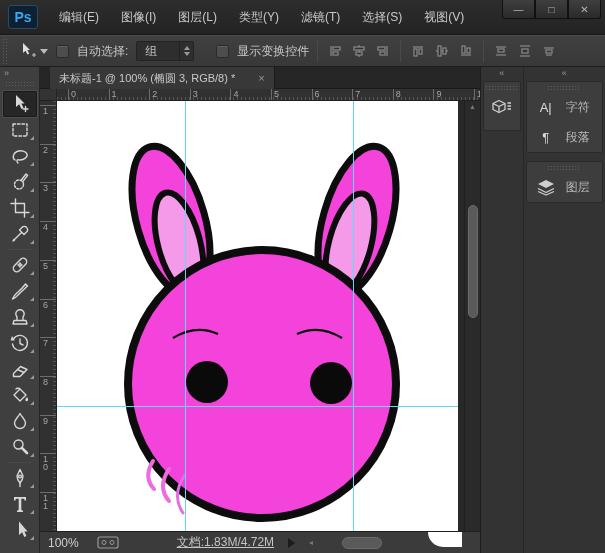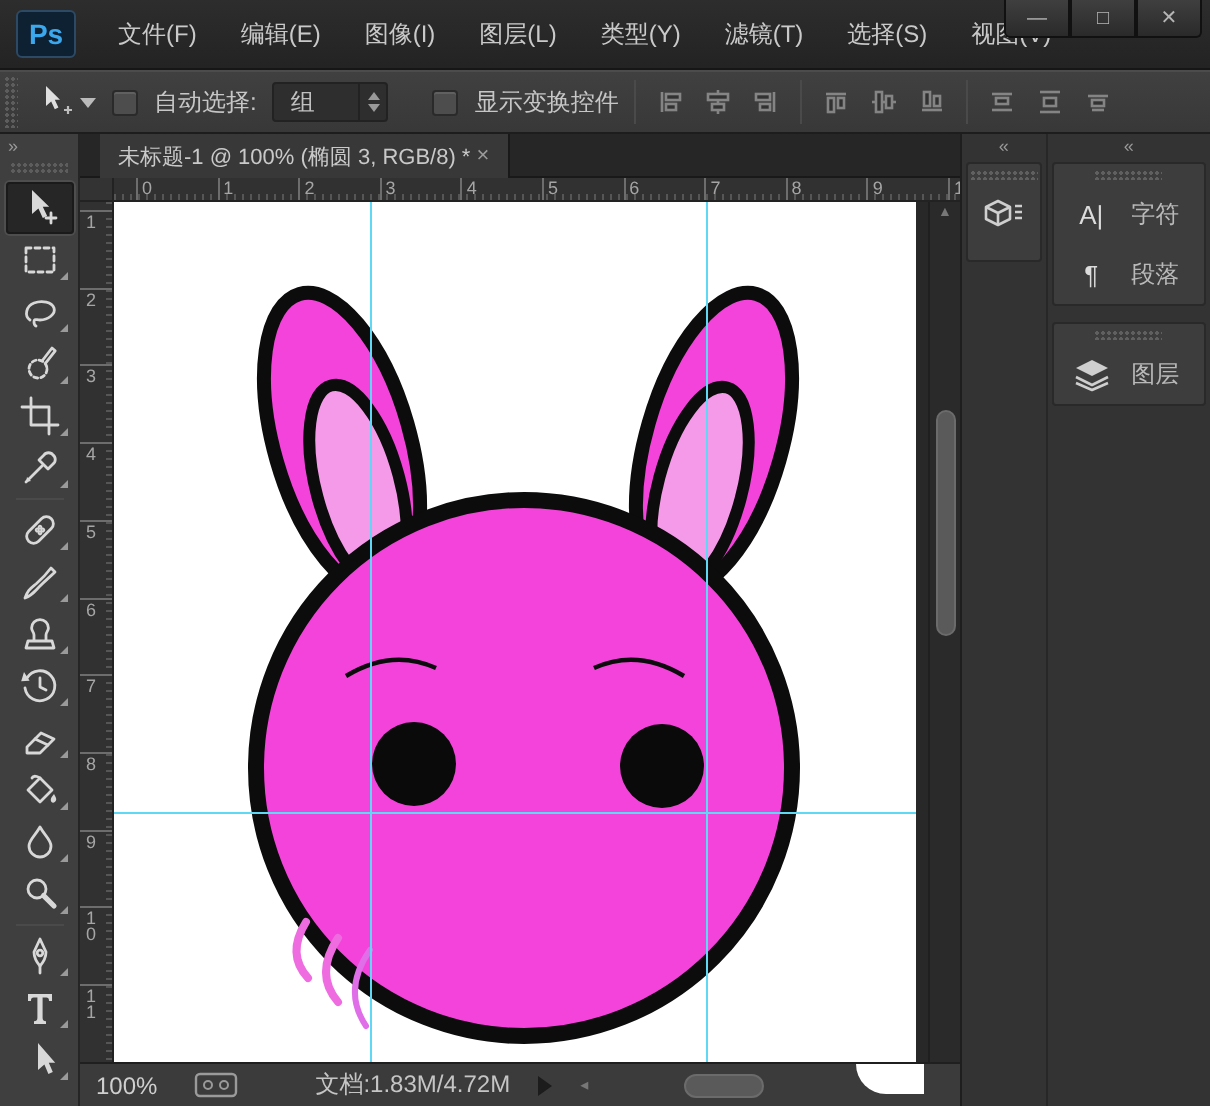--- a/index.html
+++ b/index.html
@@ -64,21 +64,21 @@
   .tool.selected { background:#262626; box-shadow:inset 0 0 0 1px #1a1a1a, 0 0 0 1px #4e4e4e; }
   .tool.flyout::after { content:""; position:absolute; right:3px; bottom:3px; width:0; height:0;
     border-left:4px solid transparent; border-bottom:4px solid #9a9a9a; }
   .tool-sep { width:24px; height:1px; background:#2e2e2e; border-bottom:1px solid #4a4a4a; margin:2px auto; }
 
   
   .docarea { position:absolute; left:40px; top:67px; width:440px; height:486px;
     display:flex; flex-direction:column; background:#282828; }
   .tabbar { height:22px; background:#262626; border-bottom:1px solid #191919; display:flex; }
   .doc-tab { height:22px; background:#383838; border-right:1px solid #191919;
-    display:flex; align-items:center; padding:0 9px; gap:3px; margin-left:10px; }
+    display:flex; align-items:center; padding:0 9px; gap:23px; margin-left:10px; }
   .doc-tab .t { color:#c9c9c9; font-size:11px; white-space:nowrap; }
   .doc-tab .x { color:#9a9a9a; font-size:11px; }
 
   .rulerrow { height:12px; display:flex; }
   .ruler-corner { width:17px; height:12px; background:#333; border-right:1px solid #222;
     border-bottom:1px solid #222; }
   .hruler { position:relative; flex:1; background:#313131; border-bottom:1px solid #222;
     background-image:repeating-linear-gradient(to right, #565656 0 1px, transparent 1px 4px);
     background-size:100% 4px; background-position:0 8px; background-repeat:no-repeat; overflow:hidden; }
   .hrule-num { position:absolute; top:0; height:12px; }
@@ -104,21 +104,21 @@
   .vscroll { position:absolute; right:0; top:0; bottom:0; width:16px; background:#2a2a2a;
     border-left:1px solid #1f1f1f; }
   .vscroll .arr { display:block; text-align:center; color:#777; font-size:7px; padding-top:2px; }
   .vthumb { position:absolute; left:3px; top:104px; width:10px; height:113px;
     background:#5a5a5a; border:1px solid #6b6b6b; border-radius:5px; }
 
   .statusbar { position:relative; height:22px; background:#3b3b3b; border-top:1px solid #1f1f1f;
     display:flex; align-items:center; }
   .status-zoom { color:#cfcfcf; font-size:12px; padding:0 10px 0 8px; }
   .status-icon { margin:0 8px; }
-  .status-doc { color:#c5c5c5; font-size:12px; margin-left:31px; }
+  .status-doc { color:#c5c5c5; font-size:12px; margin-left:50px;text-decoration:underline; }
   .status-arrow { width:0; height:0; border-top:5px solid transparent; border-bottom:5px solid transparent;
     border-left:7px solid #1c1c1c; margin-left:14px; }
   .hscroll-left { color:#777; font-size:8px; margin-left:14px; }
   .hthumb { position:absolute; left:302px; top:5px; width:40px; height:12px; background:#5a5a5a;
     border:1px solid #6b6b6b; border-radius:6px; }
   .corner-white { position:absolute; right:18px; top:0; width:34px; height:15px; background:#fff;
     border-bottom-left-radius:22px; }
 
   
   .rightpanels { position:absolute; left:480px; top:67px; width:125px; height:486px;
@@ -141,21 +141,20 @@
 </style>
 </head>
 <body>
 
 <div id="app">
 
   <div class="titlebar">
     <div class="ps-logo">Ps</div>
     <div class="menus">
 
-        <span class="menu-item">文件(F)</span>
 
         <span class="menu-item">编辑(E)</span>
 
         <span class="menu-item">图像(I)</span>
 
         <span class="menu-item">图层(L)</span>
 
         <span class="menu-item">类型(Y)</span>
 
         <span class="menu-item">滤镜(T)</span>

